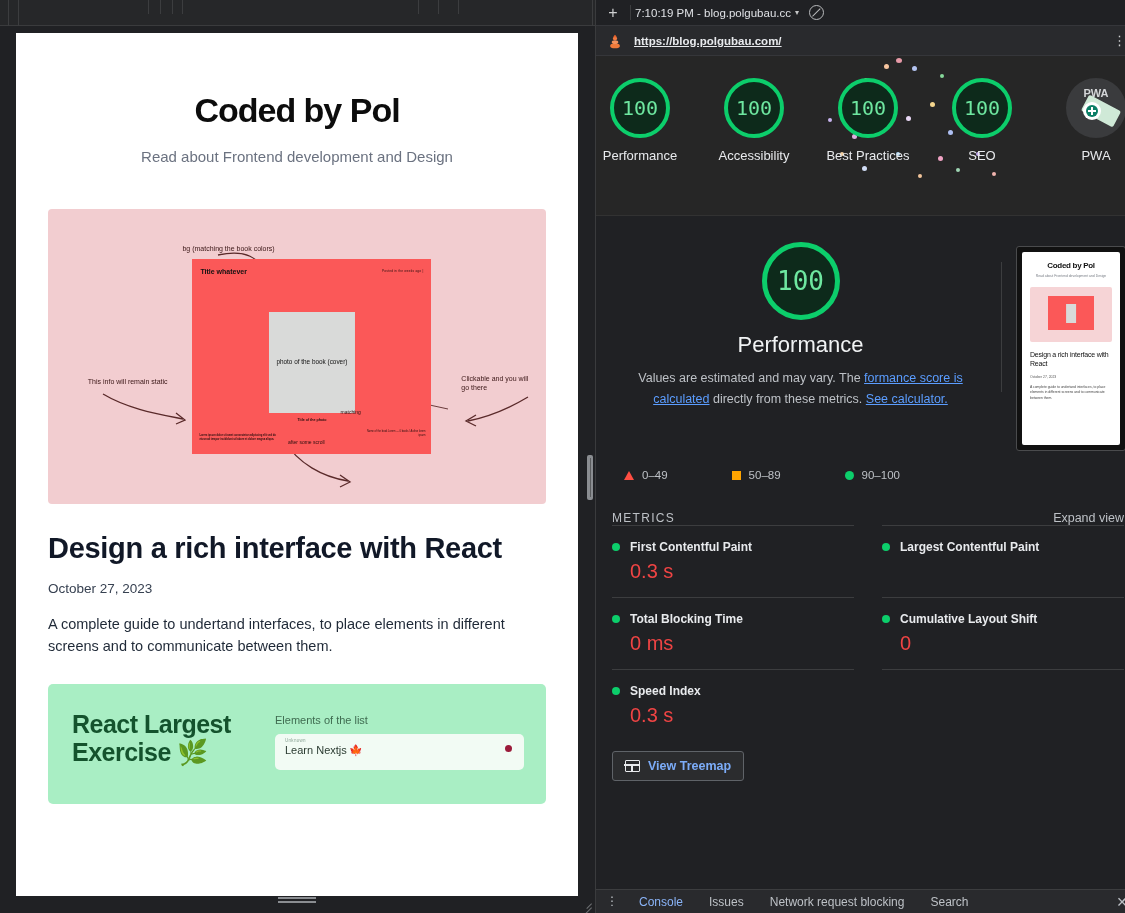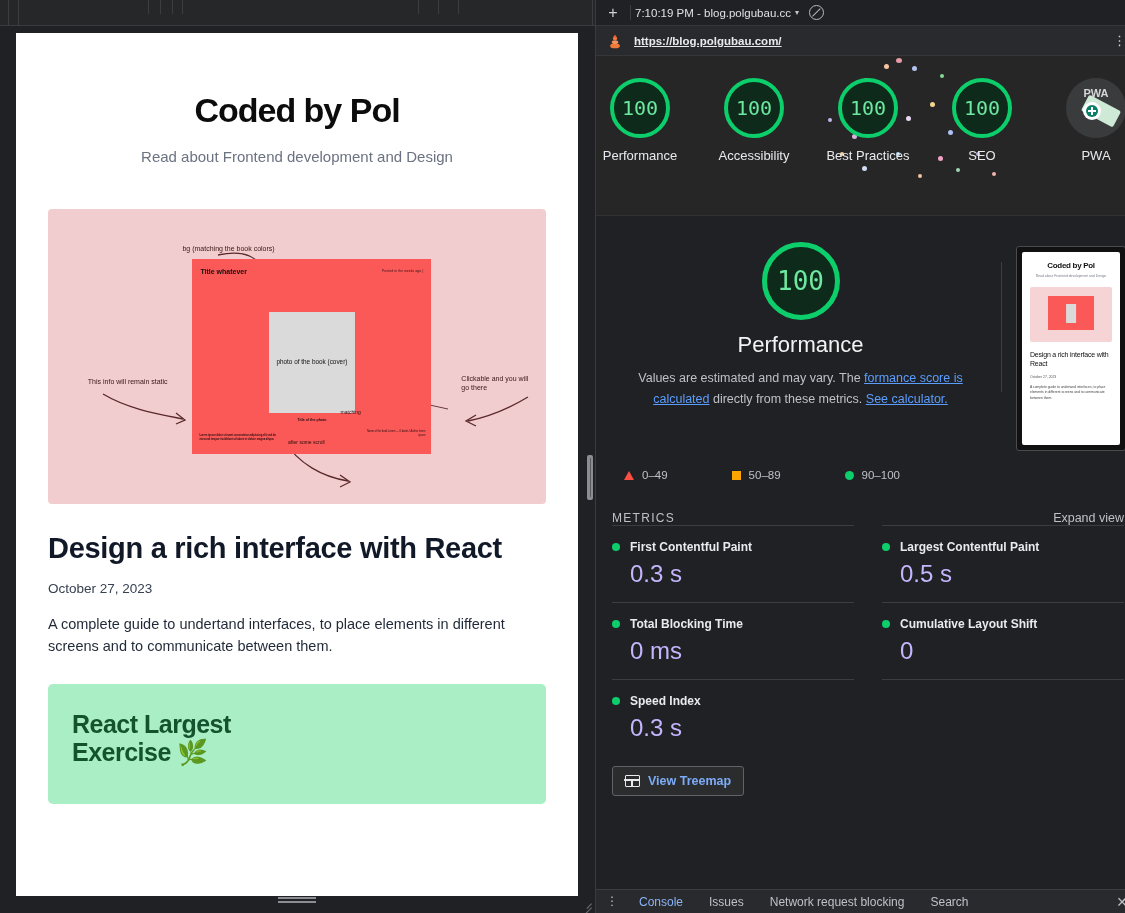--- a/index.html
+++ b/index.html
@@ -332,21 +332,21 @@
     display:grid; grid-template-columns:1fr 1fr; gap:0 28px;
     padding:0 16px;
   }
   .metric {
     border-top:1px solid #3c3d3f;
     padding:14px 0 14px 0;
   }
   .metric .row { display:flex; align-items:center; gap:10px; }
   .metric .dot { width:8px;height:8px;border-radius:50%;background:#0cce6b; }
   .metric .nm { font-size:12px; color:#e8eaed; font-weight:bold; }
-  .metric .vl { font-size:24px; color:#c4b5fd; margin:6px 0 0 18px; }
+  .metric .vl { font-size:20px; color:#ef4444; margin:6px 0 0 18px; }
   .metric.empty { border-top:1px solid #3c3d3f; }
 
   .treemap-wrap { padding:10px 16px 0 16px; }
   .treemap-btn {
     display:inline-flex; align-items:center; gap:8px;
     border:1px solid #5f6368; border-radius:3px;
     padding:7px 12px; background:#2b2c2e;
   }
   .treemap-btn .ic {
     width:15px;height:12px;border:1.6px solid #e8eaed;border-radius:1px;
@@ -441,20 +441,28 @@
           </div>
         </div>
 
         <h2 class="post-title">Design a rich interface with React</h2>
         <div class="post-date">October 27, 2023</div>
         <p class="post-excerpt">A complete guide to undertand interfaces, to place elements in different screens and to communicate between them.</p>
 
 
         <div class="story-card">
           <h3>React Largest Exercise 🌿</h3>
+          <div class="story-widget">
+            <div class="lbl">Elements of the list</div>
+            <div class="story-input">
+              <div class="tiny">Unknown</div>
+              <div class="val">Learn Nextjs 🍁</div>
+              <div class="dot"></div>
+            </div>
+          </div>
         </div>
 
       </div>
     </div>
 
     <div class="hscroll-handle">
       <i></i>
       <i></i>
     </div>
 
@@ -604,21 +612,20 @@
               <div class="dot"></div>
             <div class="nm">First Contentful Paint</div>
             </div>
           <div class="vl">0.3 s</div>
         </div>
         <div class="metric">
           <div class="row">
               <div class="dot"></div>
             <div class="nm">Largest Contentful Paint</div>
             </div>
-          <div class="vl">0.5 s</div>
         </div>
         <div class="metric">
           <div class="row">
               <div class="dot"></div>
             <div class="nm">Total Blocking Time</div>
             </div>
           <div class="vl">0 ms</div>
         </div>
         <div class="metric">
           <div class="row">

